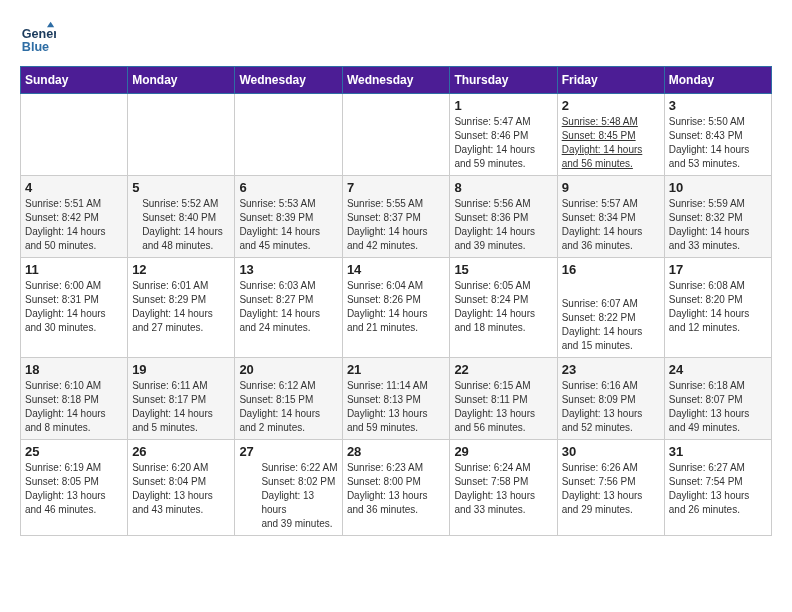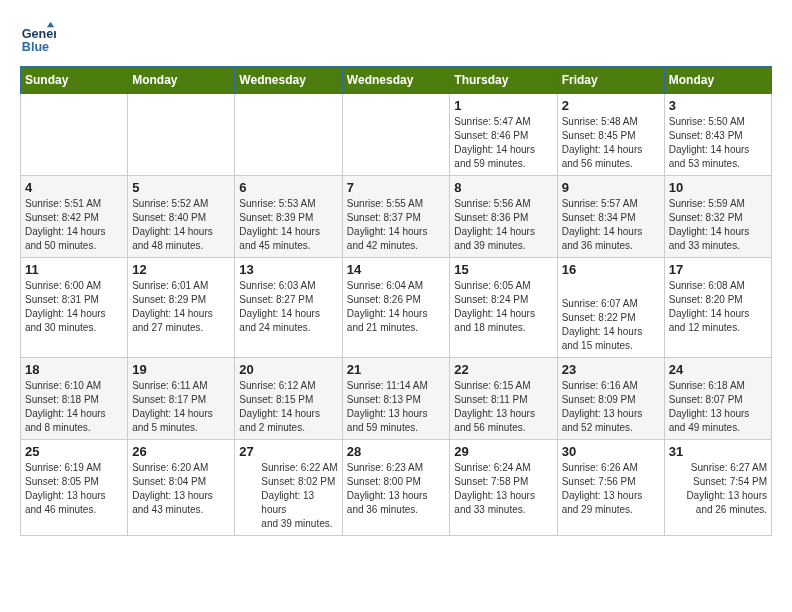--- a/index.html
+++ b/index.html
@@ -37,21 +37,21 @@
       font-size: 16px;
       font-weight: normal;
       color: #444;
     }
     .calendar {
       width: 100%;
       border-collapse: collapse;
       font-size: 11px;
     }
     .calendar thead th {
-      background: #4d7c0f;
+      background: #4c1d95;
       color: #fff;
       padding: 6px 4px;
       text-align: left;
       font-size: 12px;
       border: 1px solid #2e6da4;
     }
     .calendar tbody td {
       border: 1px solid #ccc;
       vertical-align: top;
       padding: 4px;
@@ -114,21 +114,21 @@
         <td class="first-row-empty"></td>
         <td>
           <div class="day-number">1</div>
           <div class="day-info" style="white-space: pre-line;">Sunrise: 5:47 AM
 Sunset: 8:46 PM
 Daylight: 14 hours
 and 59 minutes.</div>
         </td>
         <td>
           <div class="day-number">2</div>
-          <div class="day-info" style="white-space: pre-line;">Sunrise: 5:48 AM
+          <div class="day-info" style="white-space: pre-line; text-decoration: underline;">Sunrise: 5:48 AM
 Sunset: 8:45 PM
 Daylight: 14 hours
 and 56 minutes.</div>
         </td>
         <td>
           <div class="day-number">3</div>
           <div class="day-info" style="white-space: pre-line;">Sunrise: 5:50 AM
 Sunset: 8:43 PM
 Daylight: 14 hours
 and 53 minutes.</div>
@@ -137,21 +137,21 @@
       <tr>
         <td>
           <div class="day-number">4</div>
           <div class="day-info" style="white-space: pre-line;">Sunrise: 5:51 AM
 Sunset: 8:42 PM
 Daylight: 14 hours
 and 50 minutes.</div>
         </td>
         <td>
           <div class="day-number">5</div>
-          <div class="day-info" style="white-space: pre-line;">Sunrise: 5:52 AM
+          <div class="day-info" style="white-space: pre-line; margin-left: 10px;">Sunrise: 5:52 AM
 Sunset: 8:40 PM
 Daylight: 14 hours
 and 48 minutes.</div>
         </td>
         <td>
           <div class="day-number">6</div>
           <div class="day-info" style="white-space: pre-line;">Sunrise: 5:53 AM
 Sunset: 8:39 PM
 Daylight: 14 hours
 and 45 minutes.</div>
@@ -325,20 +325,20 @@
         </td>
         <td>
           <div class="day-number">30</div>
           <div class="day-info" style="white-space: pre-line;">Sunrise: 6:26 AM
 Sunset: 7:56 PM
 Daylight: 13 hours
 and 29 minutes.</div>
         </td>
         <td>
           <div class="day-number">31</div>
-          <div class="day-info" style="white-space: pre-line; text-align: right;">Sunrise: 6:27 AM
+          <div class="day-info" style="white-space: pre-line;">Sunrise: 6:27 AM
 Sunset: 7:54 PM
 Daylight: 13 hours
 and 26 minutes.</div>
         </td>
       </tr>
     </tbody>
 </table>
 
 </body></html>

